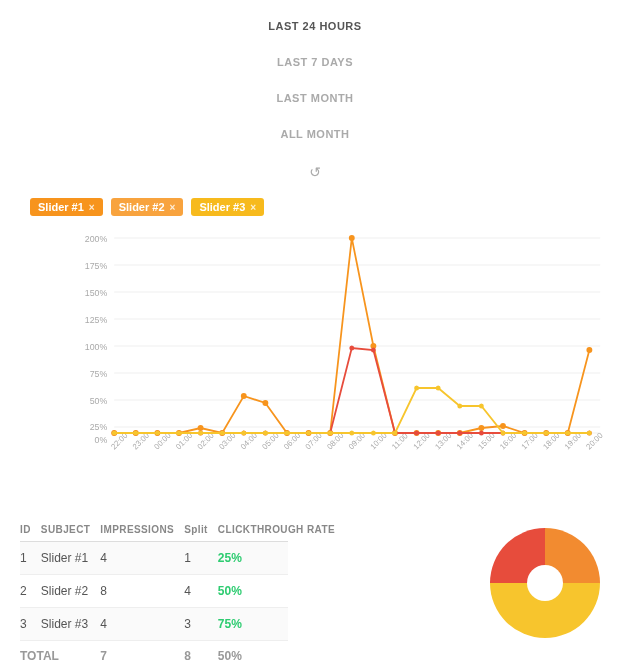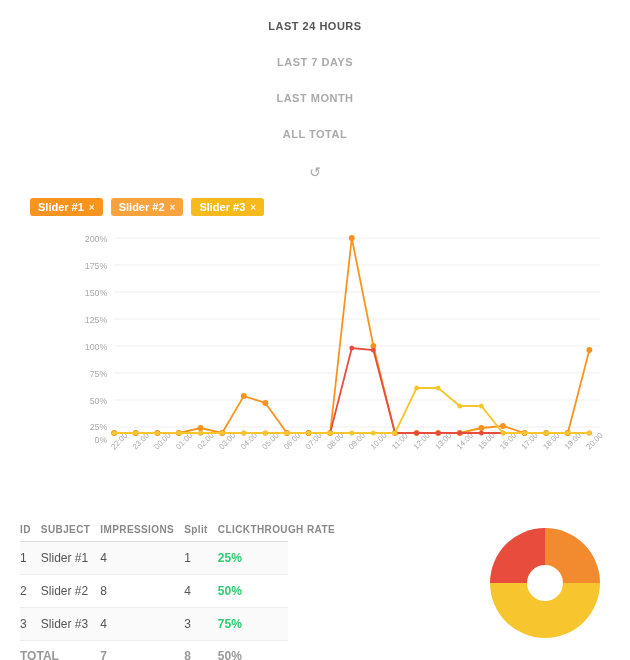--- a/index.html
+++ b/index.html
@@ -138,21 +138,21 @@
       flex-shrink: 0;
     }
   </style>
 </head>
 <body>
 
 <div class="time-filter">
   <span class="time-filter-item active">LAST 24 HOURS</span>
   <span class="time-filter-item">LAST 7 DAYS</span>
   <span class="time-filter-item">LAST MONTH</span>
-  <span class="time-filter-item">ALL TOTAL</span>
+  <span class="time-filter-item">ALL MONTH</span>
   <span class="time-filter-reset">↺</span>
 </div>
 
 <div class="slider-tags">
   <span class="slider-tag tag-1">
     <span>Slider #1</span>
     <span class="close">×</span>
   </span>
   <span class="slider-tag tag-2">
     <span>Slider #2</span>

